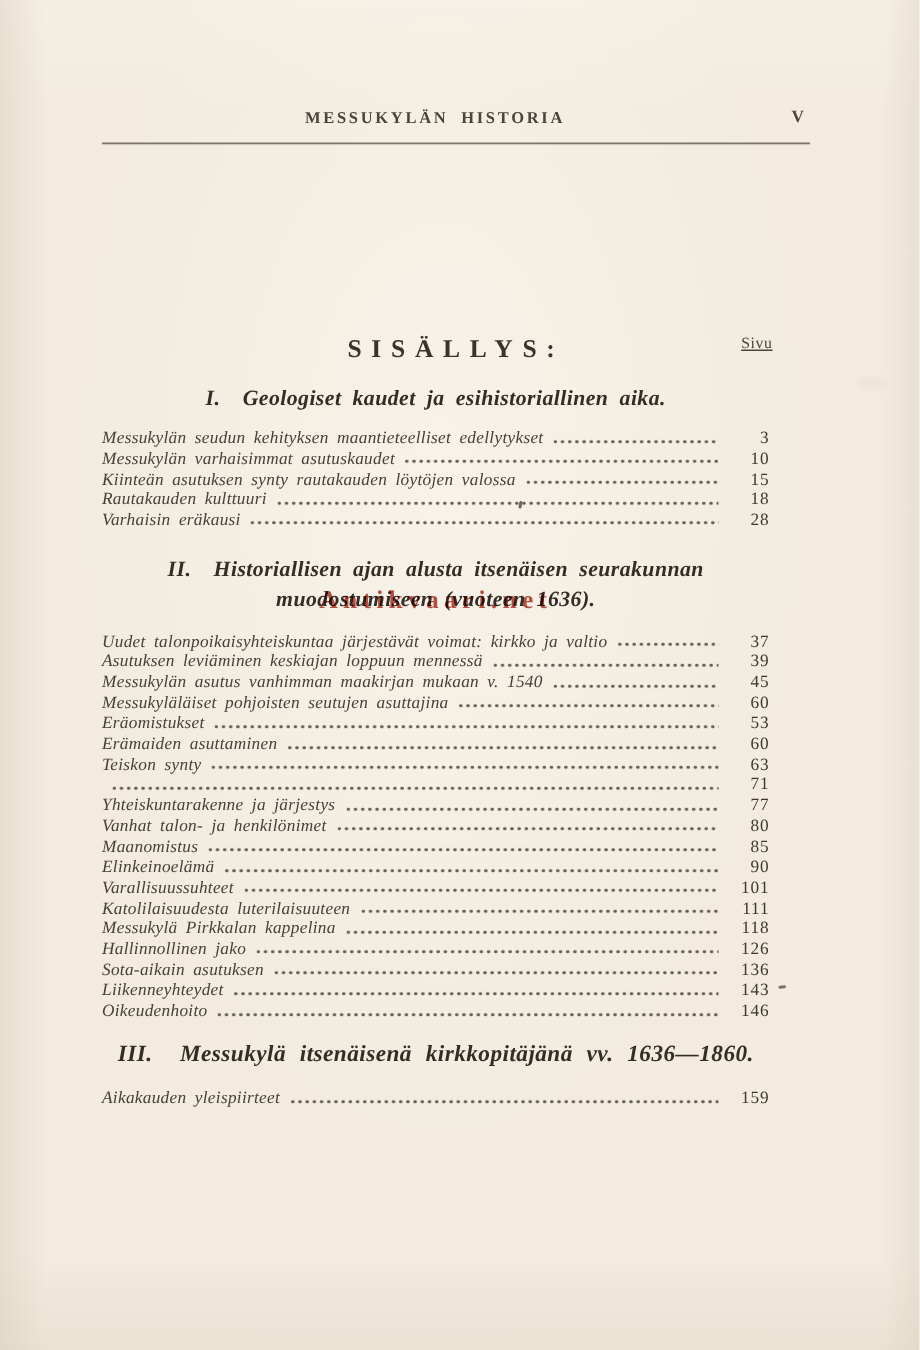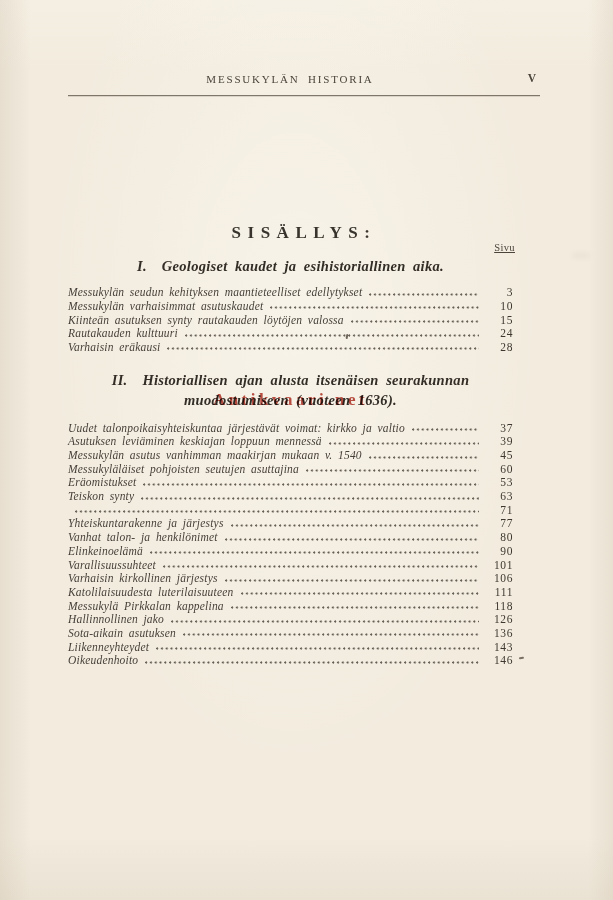--- a/index.html
+++ b/index.html
@@ -13,33 +13,33 @@
       linear-gradient(270deg, rgba(208,196,176,.28) 0%, rgba(208,196,176,0) 4%),
       linear-gradient(0deg, rgba(210,198,178,.25) 0%, rgba(210,198,178,0) 7%),
       linear-gradient(180deg, rgba(248,243,232,.5) 0%, rgba(248,243,232,0) 8%);
     font-family:"Liberation Serif","DejaVu Serif",serif;
     color:var(--ink,#3e3831);
   }
   
   .running-head{position:absolute;left:68px;top:73px;width:472px;height:18px;}
   .rh-title{
     position:absolute;left:0;right:28px;top:0;text-align:center;
-    font-size:11px;font-weight:400;letter-spacing:1.8px;color:#4a443b;word-spacing:4px;
+    font-size:11px;font-weight:700;letter-spacing:1.8px;color:#4a443b;word-spacing:4px;
   }
   .rh-pagenum{position:absolute;right:3px;top:-1px;font-size:11.5px;font-weight:600;letter-spacing:1px;color:#4a443b;}
   .head-rule{
     position:absolute;left:68px;top:95px;width:472px;height:1.4px;
     background:rgba(92,84,72,.78);box-shadow:0 .5px .6px rgba(92,84,72,.35);
   }
   
   .toc-title{
     position:absolute;left:68px;top:223px;width:472px;text-align:center;
     font-size:17px;font-weight:600;letter-spacing:6.5px;color:#38332c;
   }
-  .sivu-label{position:absolute;right:98px;top:242px;font-size:10.5px;color:#4a443b;letter-spacing:.4px;text-decoration:underline;}
+  .sivu-label{position:absolute;right:98px;top:224px;font-size:10.5px;color:#4a443b;letter-spacing:.4px;text-decoration:underline;}
   
   .toc-sections{position:absolute;left:68px;top:256px;width:445px;}
   .sec-heading{
     font-style:italic;font-weight:bold;text-align:center;color:#332d27;
     font-size:14.5px;word-spacing:3.5px;letter-spacing:.3px;
   }
   .hline{line-height:20.5px;position:relative;}
   .section:nth-child(2){margin-top:17px;}
   .section:nth-child(3){margin-top:13px;}
   .section:nth-child(3) .sec-heading{font-size:15.5px;word-spacing:5px;}
@@ -100,21 +100,21 @@
             <span class="pnum">10</span>
           </div>
           <div class="row">
             <span class="etitle">Kiinteän asutuksen synty rautakauden löytöjen valossa</span>
             <span class="dots"></span>
             <span class="pnum">15</span>
           </div>
           <div class="row">
             <span class="etitle">Rautakauden kulttuuri</span>
             <span class="dots"></span>
-            <span class="pnum">24</span>
+            <span class="pnum">18</span>
           </div>
           <div class="row">
             <span class="etitle">Varhaisin eräkausi</span>
             <span class="dots"></span>
             <span class="pnum">28</span>
           </div>
         </div>
       </div>
       <div class="section">
         <div class="sec-heading">
@@ -141,54 +141,59 @@
             <span class="etitle">Messukyläläiset pohjoisten seutujen asuttajina</span>
             <span class="dots"></span>
             <span class="pnum">60</span>
           </div>
           <div class="row">
             <span class="etitle">Eräomistukset</span>
             <span class="dots"></span>
             <span class="pnum">53</span>
           </div>
           <div class="row">
+            <span class="etitle">Erämaiden asuttaminen</span>
+            <span class="dots"></span>
+            <span class="pnum">60</span>
+          </div>
+          <div class="row">
             <span class="etitle">Teiskon synty</span>
             <span class="dots"></span>
             <span class="pnum">63</span>
           </div>
           <div class="row">
             <span class="dots"></span>
             <span class="pnum">71</span>
           </div>
           <div class="row">
             <span class="etitle">Yhteiskuntarakenne ja järjestys</span>
             <span class="dots"></span>
             <span class="pnum">77</span>
           </div>
           <div class="row">
             <span class="etitle">Vanhat talon- ja henkilönimet</span>
             <span class="dots"></span>
             <span class="pnum">80</span>
           </div>
           <div class="row">
+            <span class="etitle">Maanomistus</span>
+            <span class="dots"></span>
+            <span class="pnum">85</span>
+          </div>
+          <div class="row">
             <span class="etitle">Elinkeinoelämä</span>
             <span class="dots"></span>
             <span class="pnum">90</span>
           </div>
           <div class="row">
             <span class="etitle">Varallisuussuhteet</span>
             <span class="dots"></span>
             <span class="pnum">101</span>
           </div>
           <div class="row">
-            <span class="etitle">Varhaisin kirkollinen järjestys</span>
-            <span class="dots"></span>
-            <span class="pnum">106</span>
-          </div>
-          <div class="row">
             <span class="etitle">Katolilaisuudesta luterilaisuuteen</span>
             <span class="dots"></span>
             <span class="pnum">111</span>
           </div>
           <div class="row">
             <span class="etitle">Messukylä Pirkkalan kappelina</span>
             <span class="dots"></span>
             <span class="pnum">118</span>
           </div>
           <div class="row">
@@ -203,20 +208,32 @@
           </div>
           <div class="row">
             <span class="etitle">Liikenneyhteydet</span>
             <span class="dots"></span>
             <span class="pnum">143</span>
           </div>
           <div class="row">
             <span class="etitle">Oikeudenhoito</span>
             <span class="dots"></span>
             <span class="pnum">146</span>
+          </div>
+        </div>
+      </div>
+      <div class="section">
+        <div class="sec-heading">
+          <div class="hline">III.&nbsp; Messukylä itsenäisenä kirkkopitäjänä vv. 1636—1860.</div>
+        </div>
+        <div class="rows">
+          <div class="row">
+            <span class="etitle">Aikakauden yleispiirteet</span>
+            <span class="dots"></span>
+            <span class="pnum">159</span>
           </div>
         </div>
       </div>
     </div>
 
   <div class="speck-1"></div>
   <div class="speck-2"></div>
   <div class="ghost-smudge"></div>
 </div>
 

